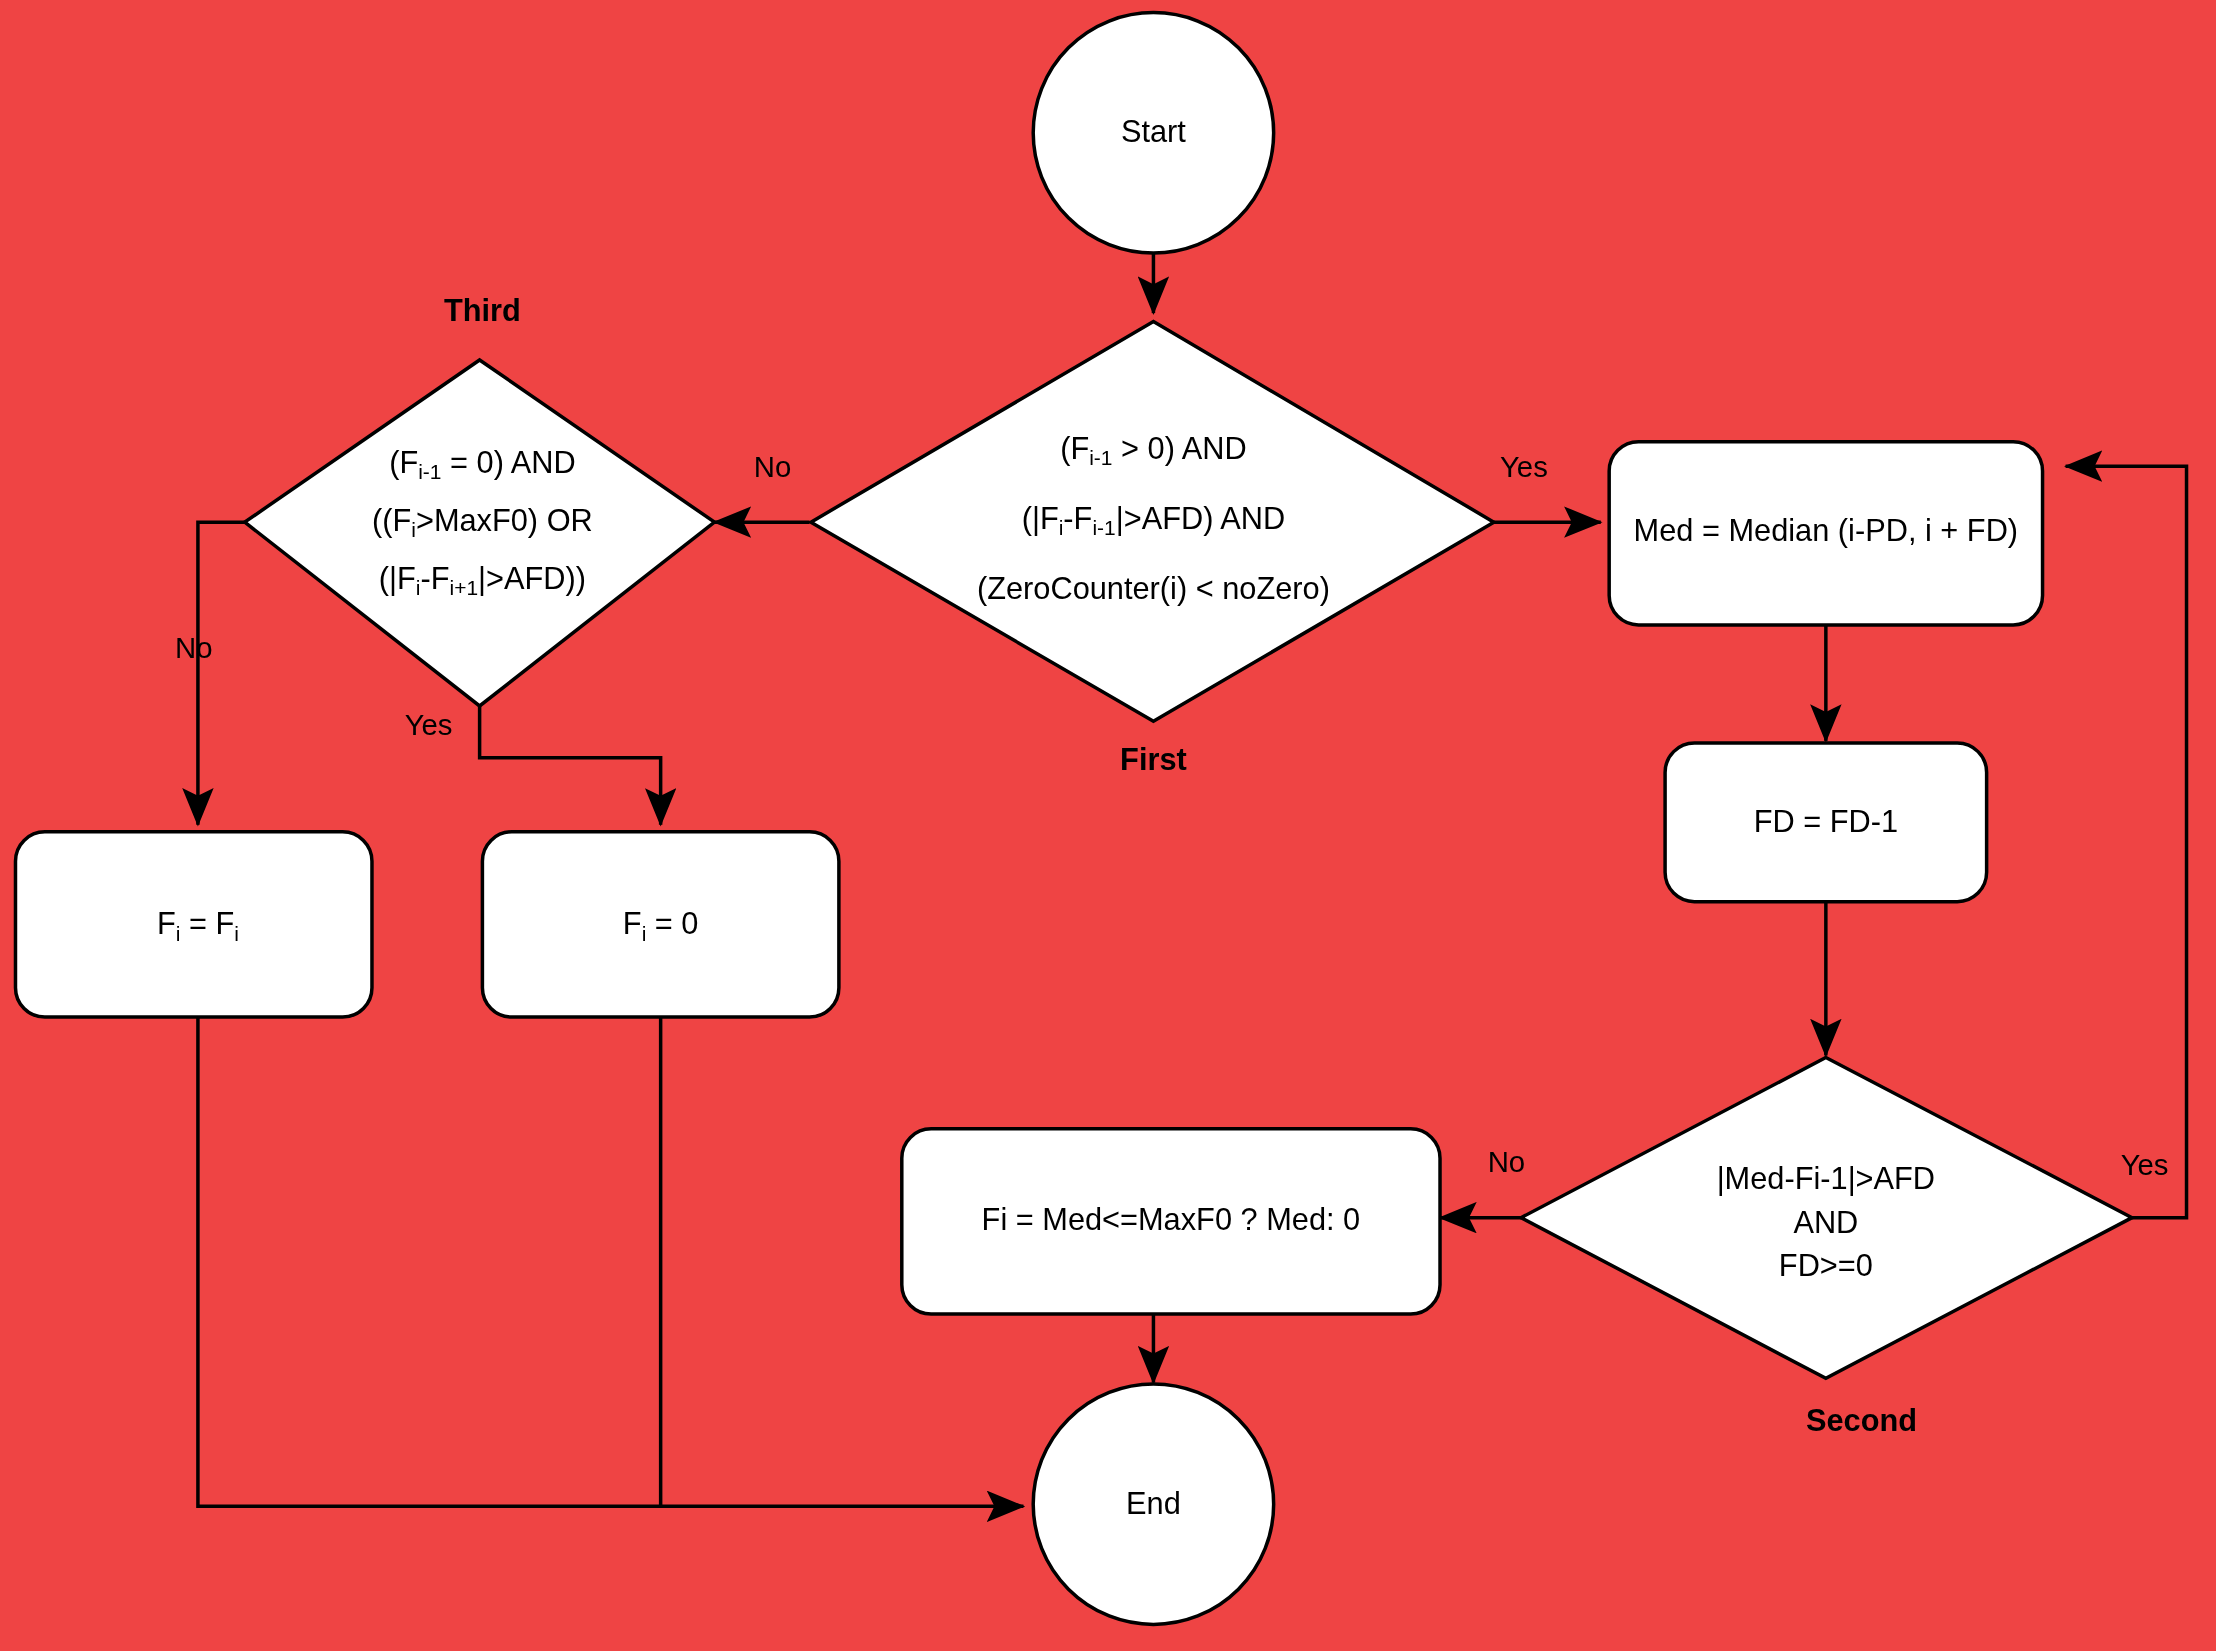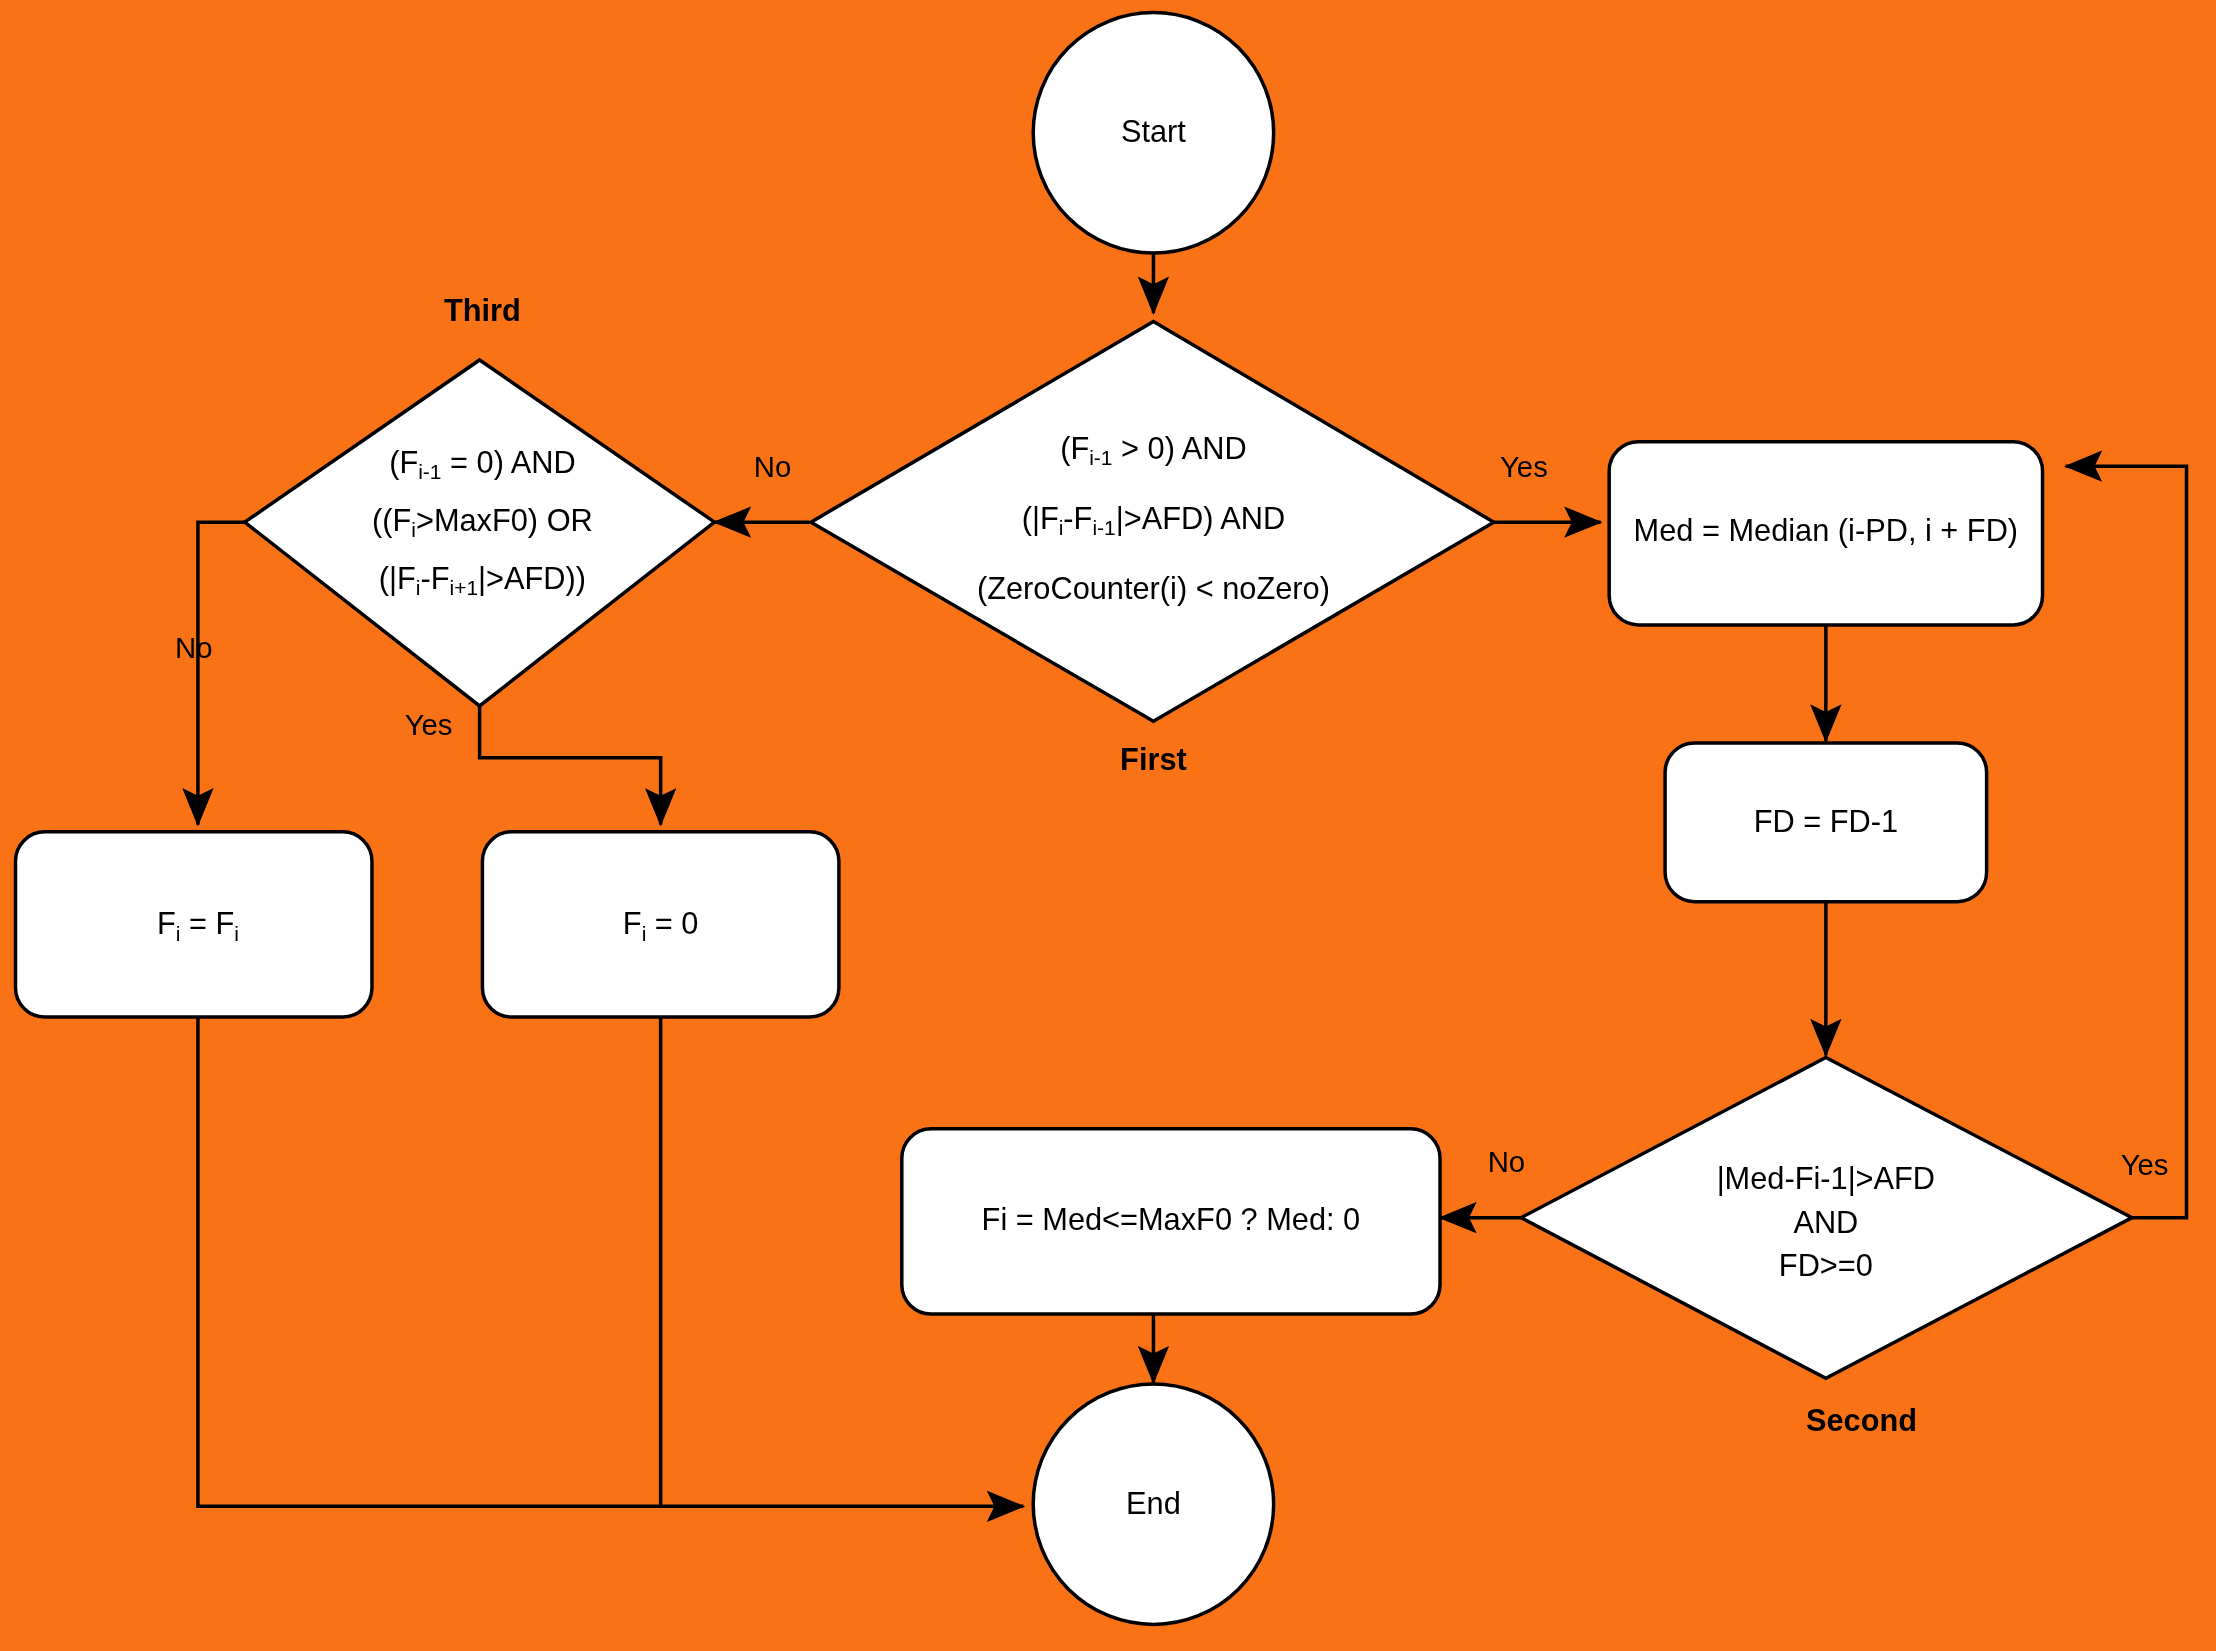--- a/index.html
+++ b/index.html
@@ -8,21 +8,21 @@
     padding: 0;
     background: #ffffff;
   }
   body {
     font-family: "Liberation Sans", sans-serif;
   }
   #flowchart-root {
     position: relative;
     width: 2216px;
     height: 1651px;
-    background: #f97316;
+    background: #ef4444;
     overflow: hidden;
   }
   svg#flow-svg {
     position: absolute;
     left: 0;
     top: 0;
     width: 2216px;
     height: 1651px;
   }
   .shape-stroke {

